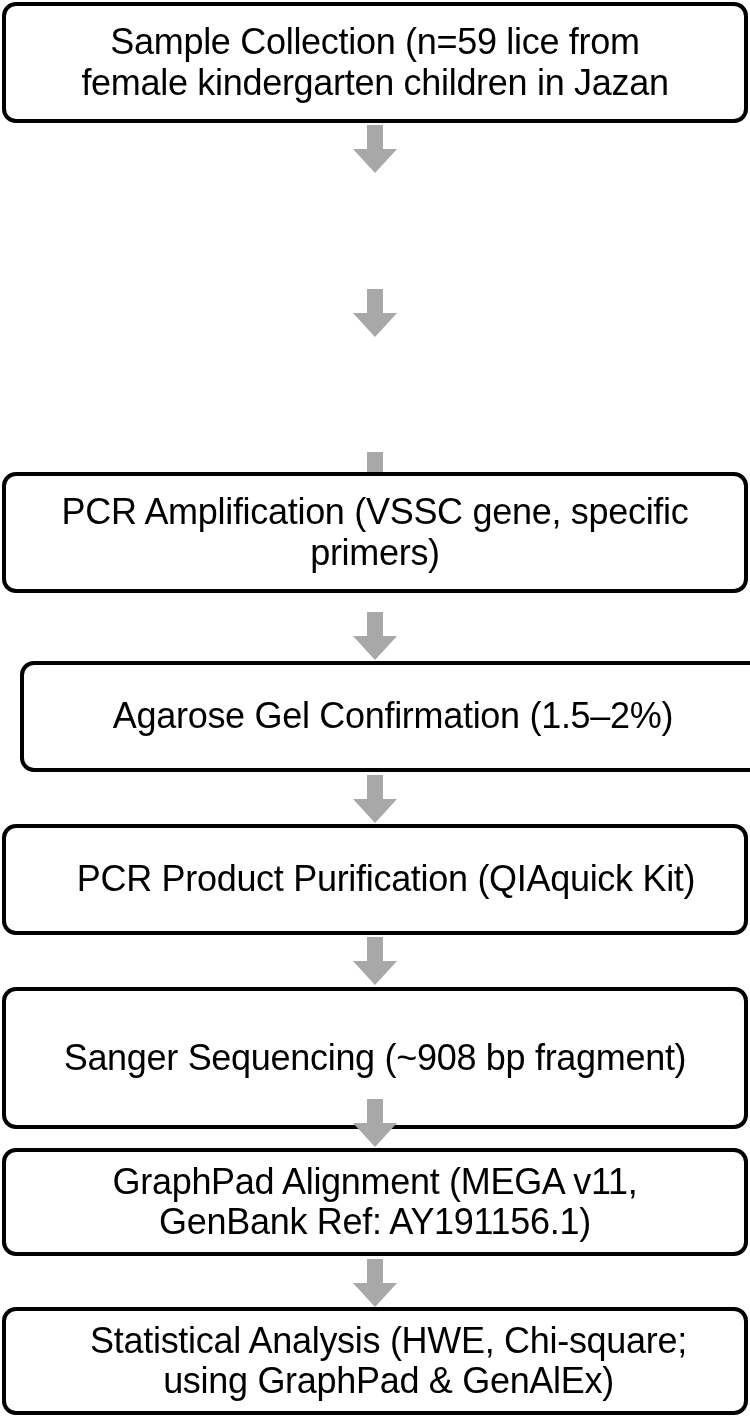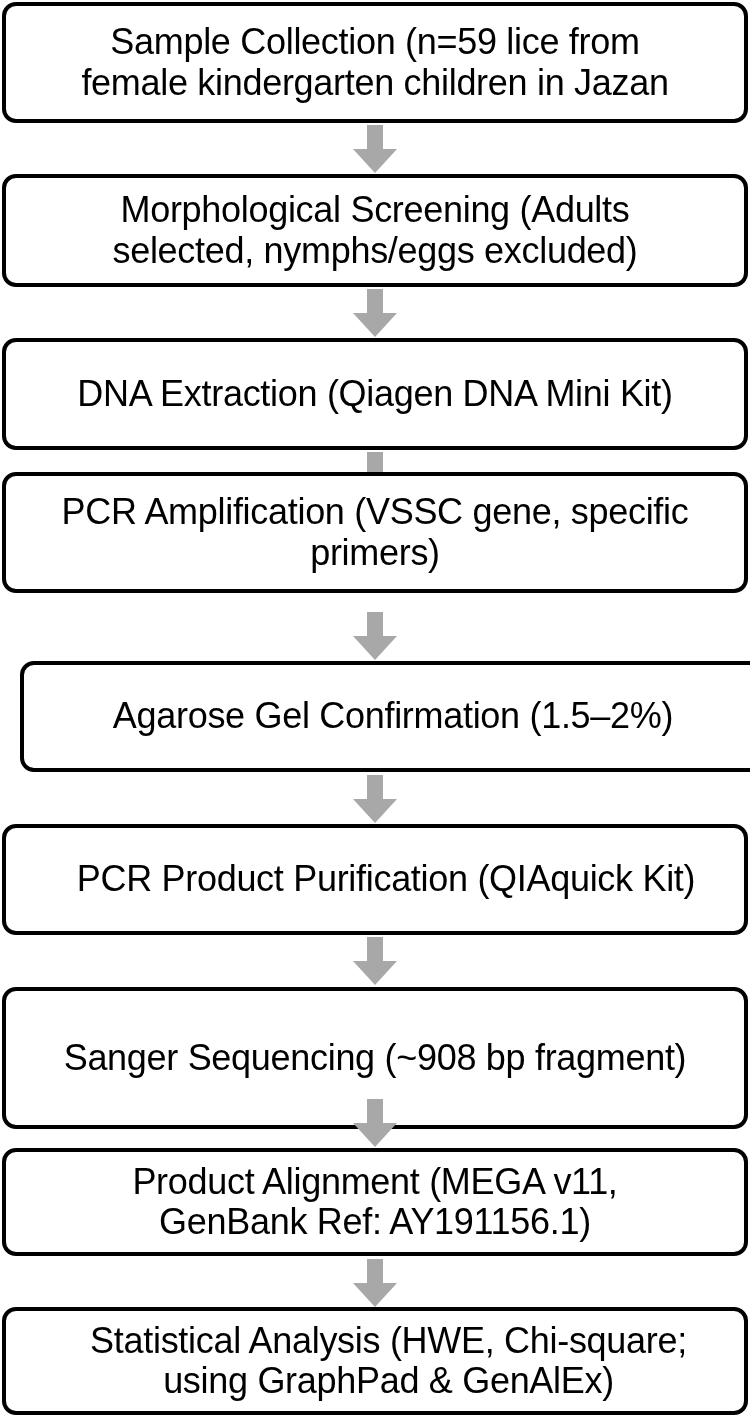--- a/index.html
+++ b/index.html
@@ -69,34 +69,27 @@
     <span class="flow-step-label">Sample Collection (n=59 lice from
 female kindergarten children in Jazan</span>
   </div>
 
   <div class="flow-arrow" style="top:125px;">
     <svg viewBox="0 0 44 48" xmlns="http://www.w3.org/2000/svg" aria-hidden="true">
       <polygon points="14,0 30,0 30,24 44,24 22,48 0,24 14,24" fill="#a8a8a8"></polygon>
     </svg>
   </div>
 
-  <div class="flow-step" style="top:174px;height:113px;">
-    <span class="flow-step-label">Morphological Screening (Adults
-selected, nymphs/eggs excluded)</span>
-  </div>
 
   <div class="flow-arrow" style="top:289px;">
     <svg viewBox="0 0 44 48" xmlns="http://www.w3.org/2000/svg" aria-hidden="true">
       <polygon points="14,0 30,0 30,24 44,24 22,48 0,24 14,24" fill="#a8a8a8"></polygon>
     </svg>
   </div>
 
-  <div class="flow-step" style="top:338px;height:112px;">
-    <span class="flow-step-label">DNA Extraction  (Qiagen DNA Mini Kit)</span>
-  </div>
 
   <div class="flow-arrow" style="top:452px;">
     <svg viewBox="0 0 44 48" xmlns="http://www.w3.org/2000/svg" aria-hidden="true">
       <polygon points="14,0 30,0 30,24 44,24 22,48 0,24 14,24" fill="#a8a8a8"></polygon>
     </svg>
   </div>
 
   <div class="flow-step" style="top:472px;height:121px;">
     <span class="flow-step-label">PCR Amplification (VSSC gene, specific
 primers)</span>
@@ -132,21 +125,21 @@
     <span class="flow-step-label">Sanger Sequencing (~908 bp fragment)</span>
   </div>
 
   <div class="flow-arrow" style="top:1099px;">
     <svg viewBox="0 0 44 48" xmlns="http://www.w3.org/2000/svg" aria-hidden="true">
       <polygon points="14,0 30,0 30,24 44,24 22,48 0,24 14,24" fill="#a8a8a8"></polygon>
     </svg>
   </div>
 
   <div class="flow-step" style="top:1148px;height:108px;">
-    <span class="flow-step-label">Product Alignment (MEGA v11,
+    <span class="flow-step-label">GraphPad Alignment (MEGA v11,
 GenBank Ref: AY191156.1)</span>
   </div>
 
   <div class="flow-arrow" style="top:1259px;">
     <svg viewBox="0 0 44 48" xmlns="http://www.w3.org/2000/svg" aria-hidden="true">
       <polygon points="14,0 30,0 30,24 44,24 22,48 0,24 14,24" fill="#a8a8a8"></polygon>
     </svg>
   </div>
 
   <div class="flow-step" style="top:1307px;height:108px;padding-left:27px;">

